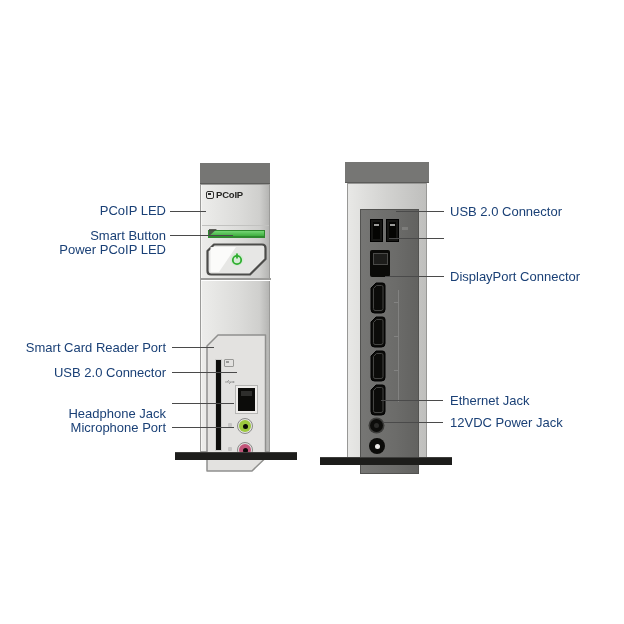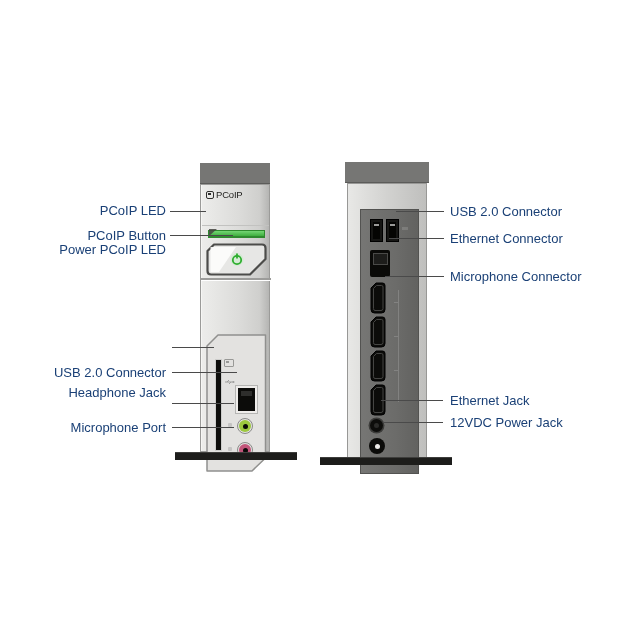--- a/index.html
+++ b/index.html
@@ -15,21 +15,21 @@
 
   
   .device{position:absolute;}
   .cap{position:absolute;background:var(--device-dark-cap,#767674);border-bottom:1px solid #5c5c5a;box-sizing:border-box;}
   .front-body{position:absolute;left:0;top:21px;width:70px;height:268px;box-sizing:border-box;
       background:linear-gradient(to right,#ededeb,#dcdcda 55%,#cfcfcd 86%,#b5b5b3);
       border:1px solid #9b9b99;box-shadow:inset 1px 0 0 #f6f6f4;}
   .logo-row{position:absolute;left:5px;top:4px;display:flex;align-items:center;gap:2px;}
   .logo-box{width:8px;height:8px;border:1.5px solid #2f2f2d;border-radius:2px;position:relative;box-sizing:border-box;}
   .logo-box:before{content:"";position:absolute;left:1px;top:1px;width:3px;height:2px;background:#2f2f2d;}
-  .logo-text{font-size:9.5px;font-weight:normal;color:#252523;letter-spacing:-0.2px;}
+  .logo-text{font-size:9.5px;font-weight:bold;color:#252523;letter-spacing:-0.2px;}
   .section-line{position:absolute;left:1px;top:40px;width:67px;height:1px;background:#c2c2c0;}
   .led-bar{position:absolute;left:7px;top:45px;width:57px;height:8px;box-sizing:border-box;
       background:linear-gradient(#74d674,#3fae3f);border:1px solid #2f8a2f;border-bottom-width:2px;}
   .led-arrow{position:absolute;left:0;top:-2px;width:0;height:0;
       border-top:7px solid #44443f;border-right:8px solid transparent;opacity:.85;}
   .pwr-svg{position:absolute;left:5px;top:58px;}
   .divider{position:absolute;left:0;top:93px;width:70px;height:2px;background:#9c9c9a;border-bottom:1px solid #ffffff;}
   .panel-svg{position:absolute;left:5px;top:149px;}
   .slot{position:absolute;left:15px;top:175px;width:5px;height:90px;background:#0e0e0c;box-shadow:0 0 0 1px #cdcdcb;}
   .card-glyph{position:absolute;left:23px;top:174px;width:10px;height:8px;border:1px solid #8d8d8b;
@@ -161,41 +161,43 @@
   <div class="cline" style="left:396px;top:211px;width:48px;"></div>
   <div class="cline" style="left:389px;top:238px;width:55px;"></div>
   <div class="cline" style="left:385px;top:276px;width:59px;"></div>
   <div class="cline" style="left:381px;top:400px;width:62px;"></div>
   <div class="cline" style="left:383px;top:422px;width:60px;"></div>
 
   <div class="lbl leftcol" style="top:204px;">
     <div>PCoIP LED</div>
   </div>
   <div class="lbl leftcol" style="top:229px;">
-    <div>PCoIP Button</div>
+    <div>Smart Button</div>
     <div>Power PCoIP LED</div>
+  </div>
+  <div class="lbl leftcol" style="top:341px;">
+    <div>Smart Card Reader Port</div>
   </div>
   <div class="lbl leftcol" style="top:366px;">
     <div>USB 2.0 Connector</div>
   </div>
-  <div class="lbl leftcol" style="top:386px;">
+  <div class="lbl leftcol" style="top:407px;">
     <div>Headphone Jack</div>
   </div>
   <div class="lbl leftcol" style="top:421px;">
     <div>Microphone Port</div>
   </div>
 
   <div class="lbl rightcol" style="top:205px;">
     <div>USB 2.0 Connector</div>
   </div>
   <div class="lbl rightcol" style="top:232px;">
-    <div>Ethernet Connector</div>
   </div>
   <div class="lbl rightcol" style="top:270px;">
-    <div>Microphone Connector</div>
+    <div>DisplayPort Connector</div>
   </div>
   <div class="lbl rightcol" style="top:394px;">
     <div>Ethernet Jack</div>
   </div>
   <div class="lbl rightcol" style="top:416px;">
     <div>12VDC Power Jack</div>
   </div>
 
 </div>
 

